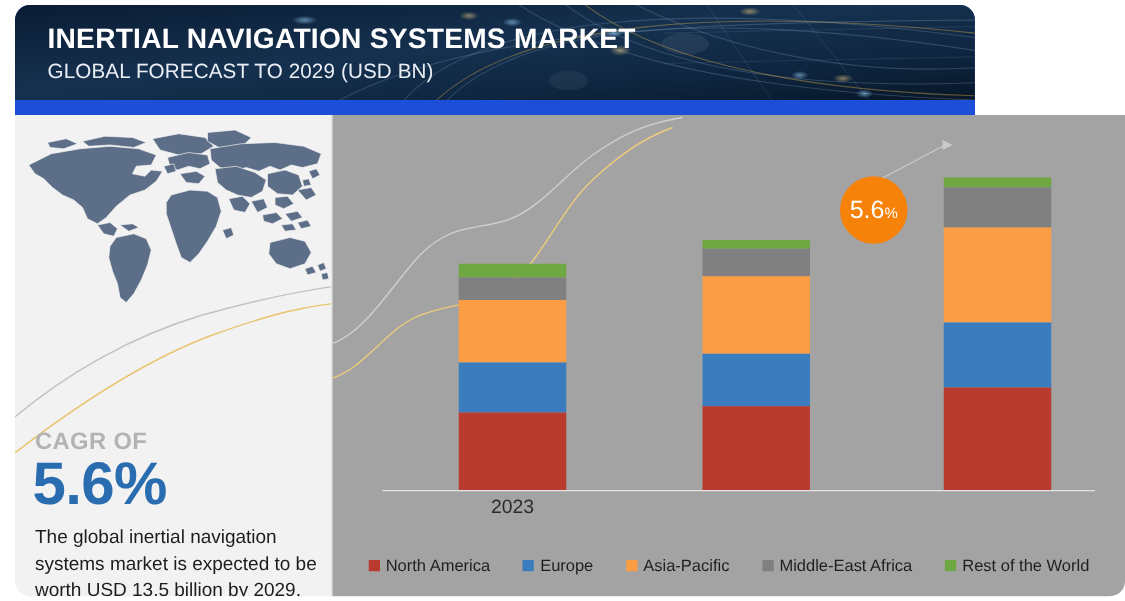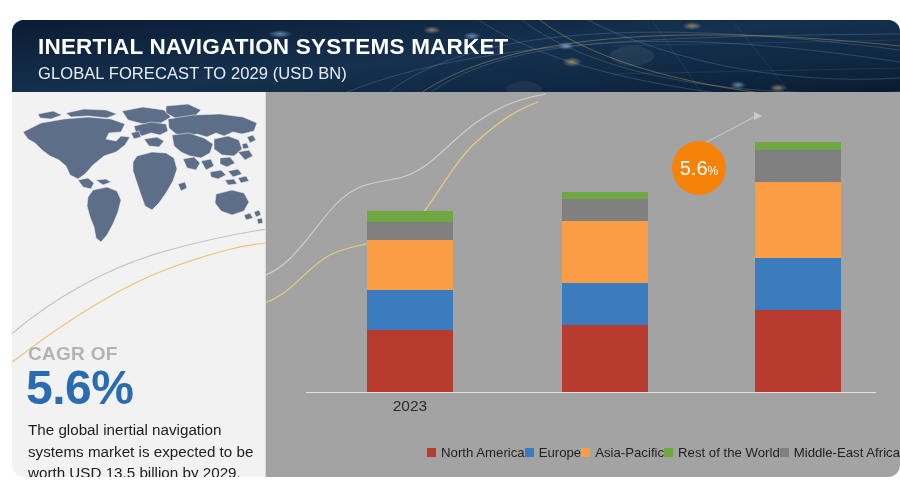--- a/index.html
+++ b/index.html
@@ -2,21 +2,21 @@
 <html><head>
 <meta charset="utf-8">
 <style>
   html,body{margin:0;padding:0;background:#ffffff;}
   body{width:900px;height:481px;font-family:"Liberation Sans",sans-serif;overflow:hidden;}
 
   .infographic{position:relative;width:900px;height:481px;background:#ffffff;
     border-radius:14px;overflow:hidden;box-sizing:border-box;}
 
   
-  .header{position:absolute;left:12px;top:20px;width:888px;height:88px;
+  .header{position:absolute;left:12px;top:4px;width:768px;height:88px;
     border-radius:12px 12px 0 0;overflow:hidden;
     background:
       radial-gradient(circle at 70% 20%, rgba(40,90,140,.55) 0%, rgba(10,30,60,0) 45%),
       radial-gradient(circle at 88% 75%, rgba(25,70,115,.45) 0%, rgba(10,30,60,0) 50%),
       linear-gradient(105deg,#0b1b33 0%,#122745 35%,#0d2murky 0%,#13314f 60%,#0a1a30 100%);
     background-color:#1d4ed8;}
   .header-bg{position:absolute;inset:0;}
   .header-text{position:absolute;left:26px;top:14px;z-index:4;}
   .h-title{color:#ffffff;font-size:22.5px;font-weight:bold;letter-spacing:.2px;
     line-height:1.18;margin:0;white-space:nowrap;}
@@ -57,21 +57,21 @@
   .xlabels{position:absolute;left:0;top:305px;width:634px;height:28px;}
   .xlab{position:absolute;top:0;text-align:center;font-size:15.5px;color:#2b2b2b;width:120px;}
 
   .bubble{position:absolute;width:54px;height:54px;border-radius:50%;
     background:#f7820a;display:flex;align-items:baseline;justify-content:center;
     box-shadow:0 0 0 0 rgba(0,0,0,0);}
   .bubble .bv{color:#ffffff;font-size:20px;font-weight:normal;line-height:54px;}
   .bubble .bp{color:#ffffff;font-size:12px;font-weight:normal;line-height:54px;}
 
   .legend{position:absolute;left:0;top:348px;width:634px;height:24px;
-    display:flex;align-items:center;justify-content:flex-end;}
+    display:flex;align-items:center;justify-content:center;gap:26px;}
   .leg-item{display:flex;align-items:center;gap:5px;font-size:13.2px;color:#1f1f1f;white-space:nowrap;}
   .sw{width:9px;height:9px;display:inline-block;}
 </style>
 </head>
 <body>
 
 <div class="infographic">
 
   <div class="header">
     <svg class="header-bg" viewBox="0 0 888 88" preserveAspectRatio="none">
@@ -254,25 +254,25 @@
           </div>
           <div class="leg-item">
             <span class="sw" style="background:#3a7cbd;"></span>
             <span>Europe</span>
           </div>
           <div class="leg-item">
             <span class="sw" style="background:#fa9d45;"></span>
             <span>Asia-Pacific</span>
           </div>
           <div class="leg-item">
+            <span class="sw" style="background:#808080;"></span>
+            <span>Middle-East Africa</span>
+          </div>
+          <div class="leg-item">
             <span class="sw" style="background:#6fa843;"></span>
             <span>Rest of the World</span>
-          </div>
-          <div class="leg-item">
-            <span class="sw" style="background:#808080;"></span>
-            <span>Middle-East Africa</span>
           </div>
         </div>
 
       </div>
     </div>
   </div>
 </div>
 
 </body></html>

